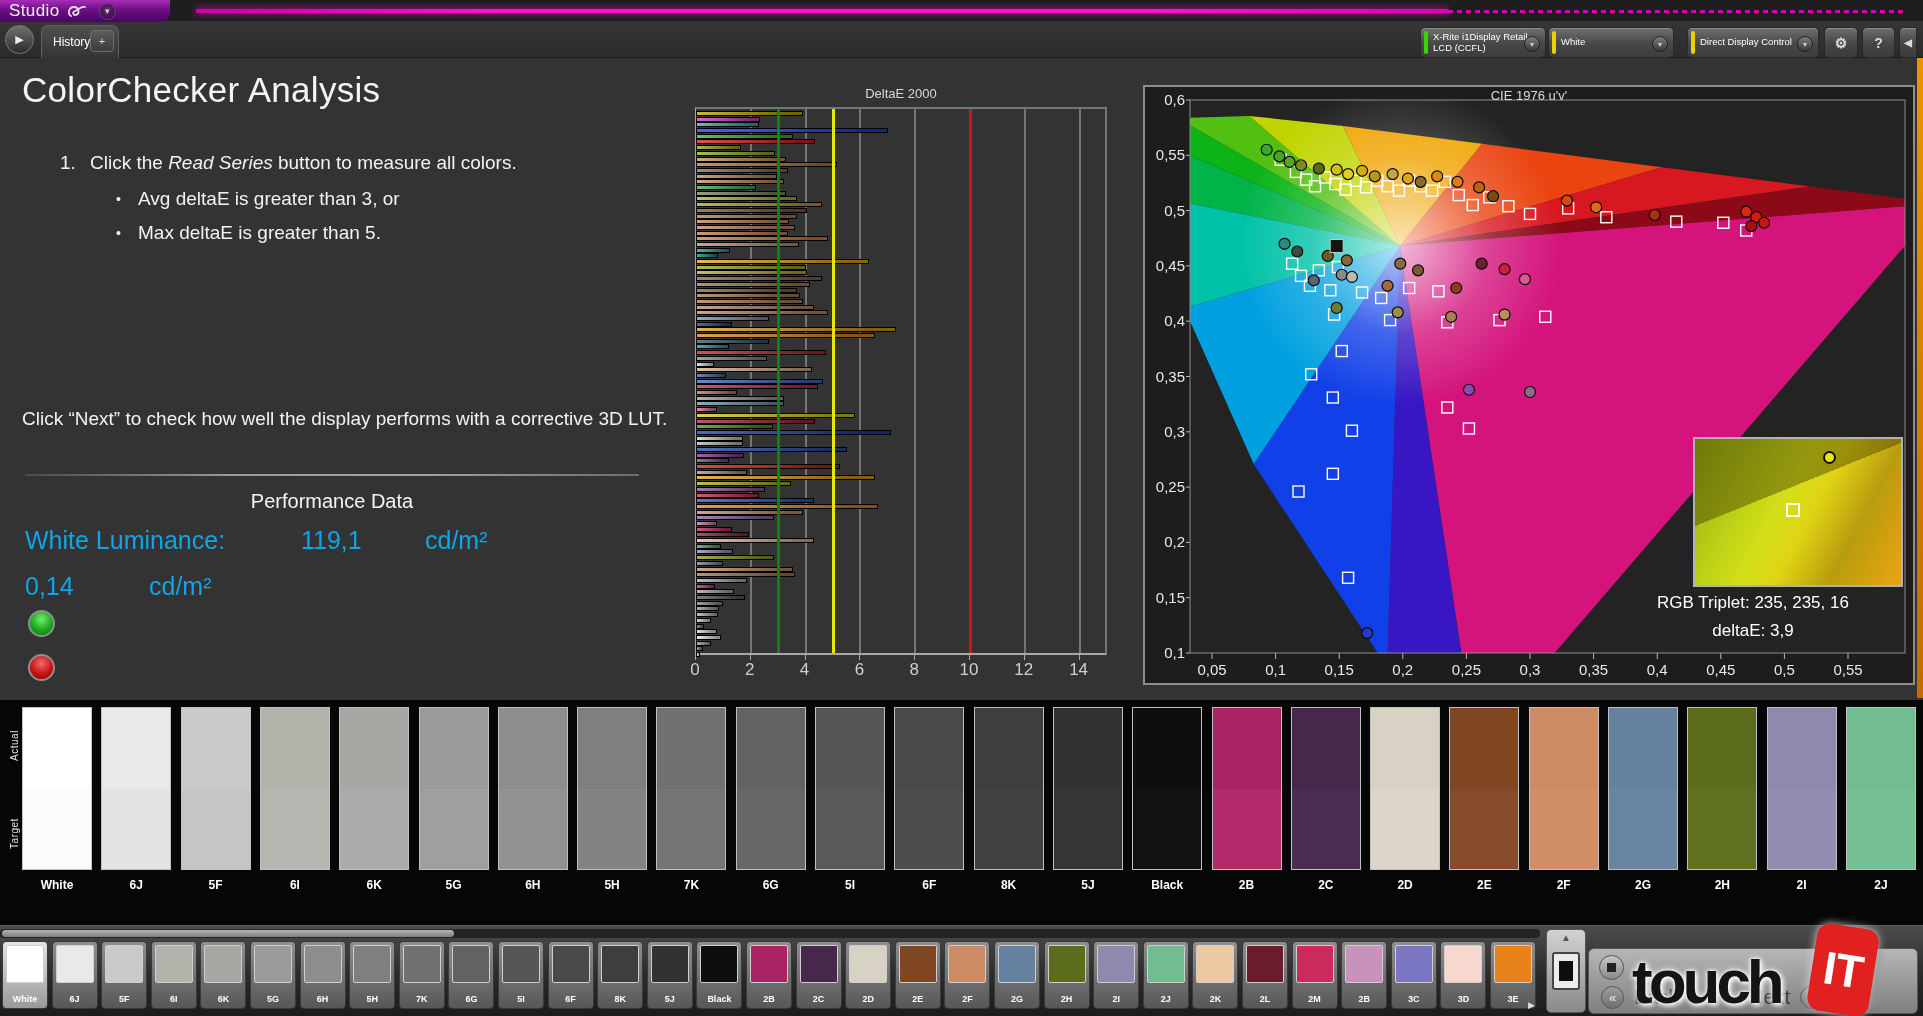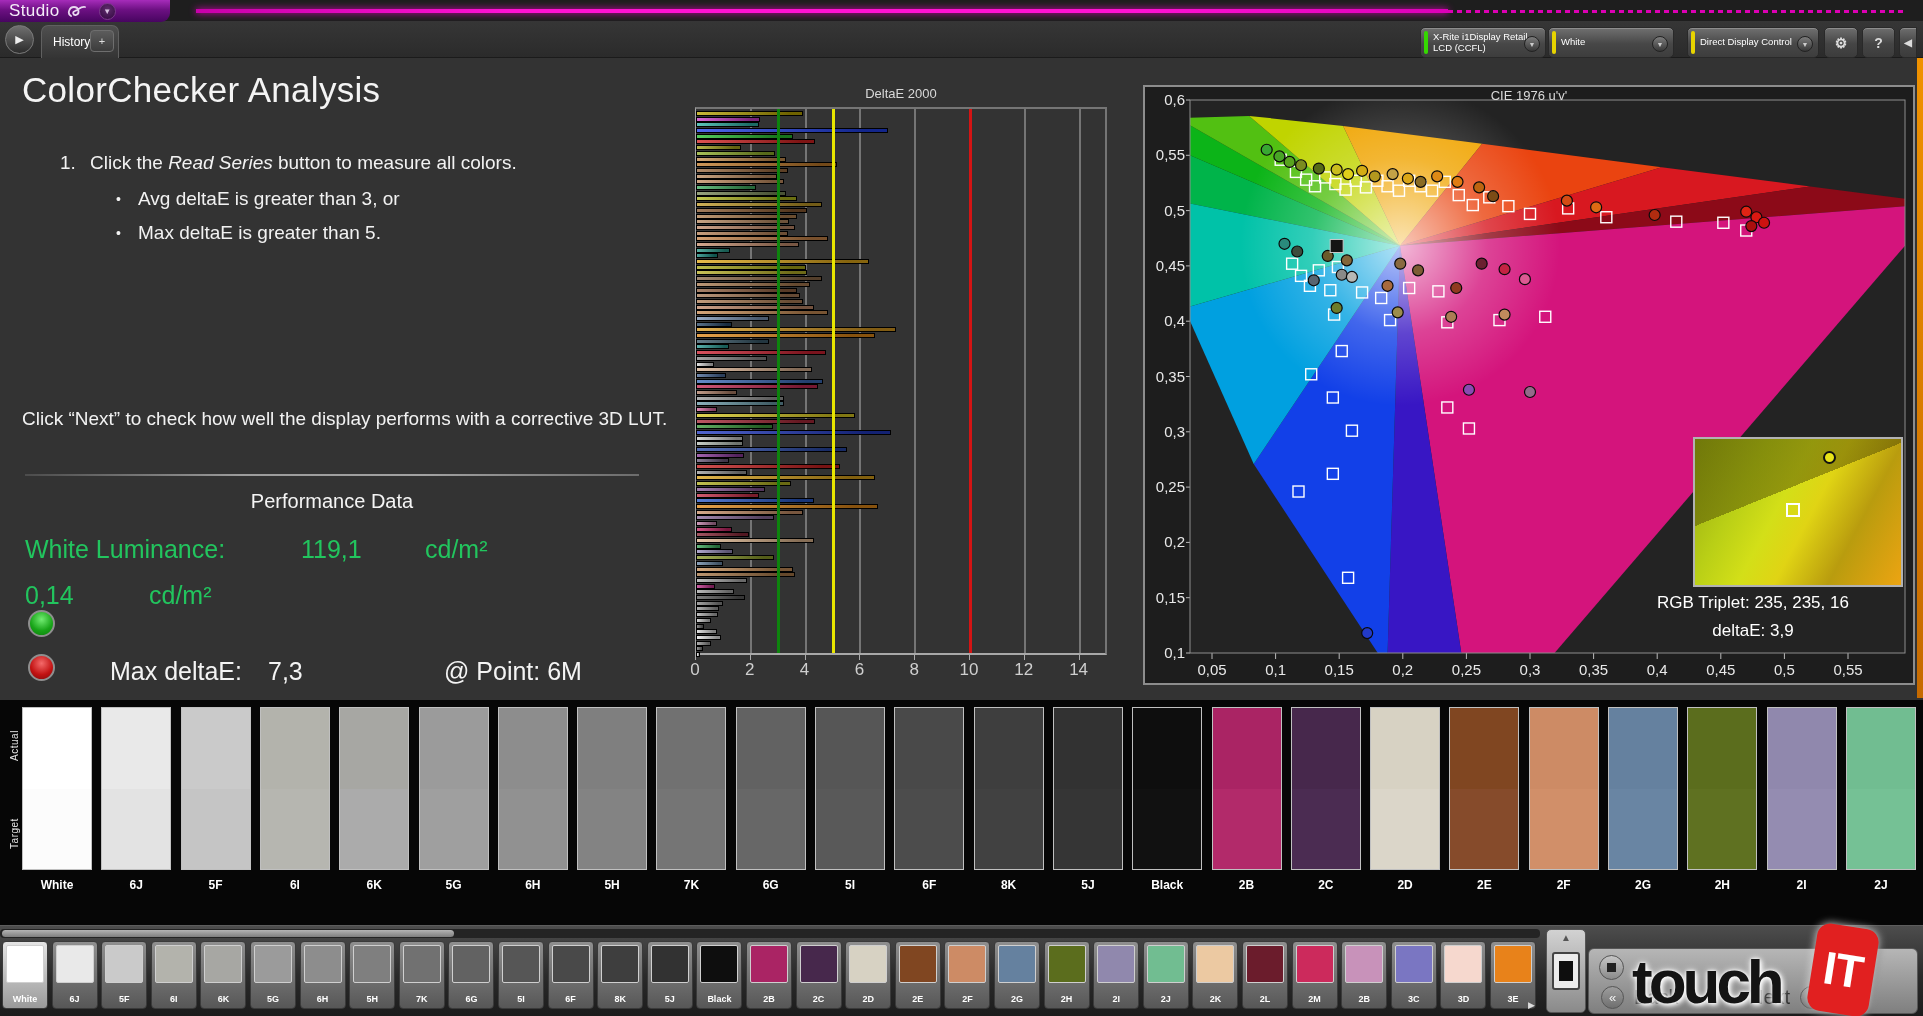--- a/index.html
+++ b/index.html
@@ -60,21 +60,21 @@
   .bullets{margin:2px 0 4px 56px;}
   .bullet-dot{display:inline-block;width:22px;font-size:14px;vertical-align:1px;}
   .note{position:absolute;left:22px;top:404px;width:648px;font-size:19px;line-height:30px;color:#f2f2f2;}
   .em{font-style:italic;}
   .bem{font-style:italic;font-weight:bold;}
 
   
   .divider{position:absolute;left:25px;top:474px;width:614px;height:2px;
        background:linear-gradient(90deg,#4c4c4c,#9c9c9c 35%,#a2a2a2 65%,#6c6c6c);}
   .perf-heading{position:absolute;left:25px;top:490px;width:614px;text-align:center;font-size:20px;color:#f4f4f4;}
-  .perf-row{position:absolute;display:flex;font-size:25px;color:#22c55e;margin-top:9px;}
+  .perf-row{position:absolute;display:flex;font-size:25px;color:#0ea5e9;}
   .pr-label{width:276px;}
   .pr-value{width:124px;}
   .led{position:absolute;width:27px;height:27px;border-radius:50%;border:2px solid #8f8f8f;}
   .led-green{background:radial-gradient(circle at 50% 32%,#72ec72,#18a418 58%,#0a7c0a);}
   .led-red{background:radial-gradient(circle at 50% 32%,#f46a6a,#c21212 58%,#7c0a0a);}
   .de-row{position:absolute;display:flex;font-size:25px;color:#f4f4f4;}
   .de-row .lbl{width:172px;text-align:right;}
   .de-row .val{margin-left:26px;width:110px;}
 
   
@@ -227,25 +227,20 @@
     <span class="pr-label">White Luminance:</span>
     <span class="pr-value">119,1</span>
     <span>cd/m²</span>
   </div>
   <div class="perf-row" style="left:25px;top:572px;">
     <span class="pr-value">0,14</span>
     <span>cd/m²</span>
   </div>
   <div class="led led-green" style="left:28px;top:610px;"></div>
   <div class="led led-red" style="left:28px;top:654px;"></div>
-  <div class="de-row" style="left:70px;top:657px;">
-    <span class="lbl">Max deltaE:</span>
-    <span class="val">7,3</span>
-    <span style="margin-left:66px;">@ Point: 6M</span>
-  </div>
 
   <div class="de-title">DeltaE 2000</div>
   <div class="de-plot" id="de-plot">
       <div class="de-grid" style="left: 53.8px;"></div>
       <div class="de-grid" style="left: 108.6px;"></div>
       <div class="de-grid" style="left: 163.4px;"></div>
       <div class="de-grid" style="left: 218.2px;"></div>
       <div class="de-grid" style="left: 273px;"></div>
       <div class="de-grid" style="left: 327.8px;"></div>
       <div class="de-grid" style="left: 382.6px;"></div>

